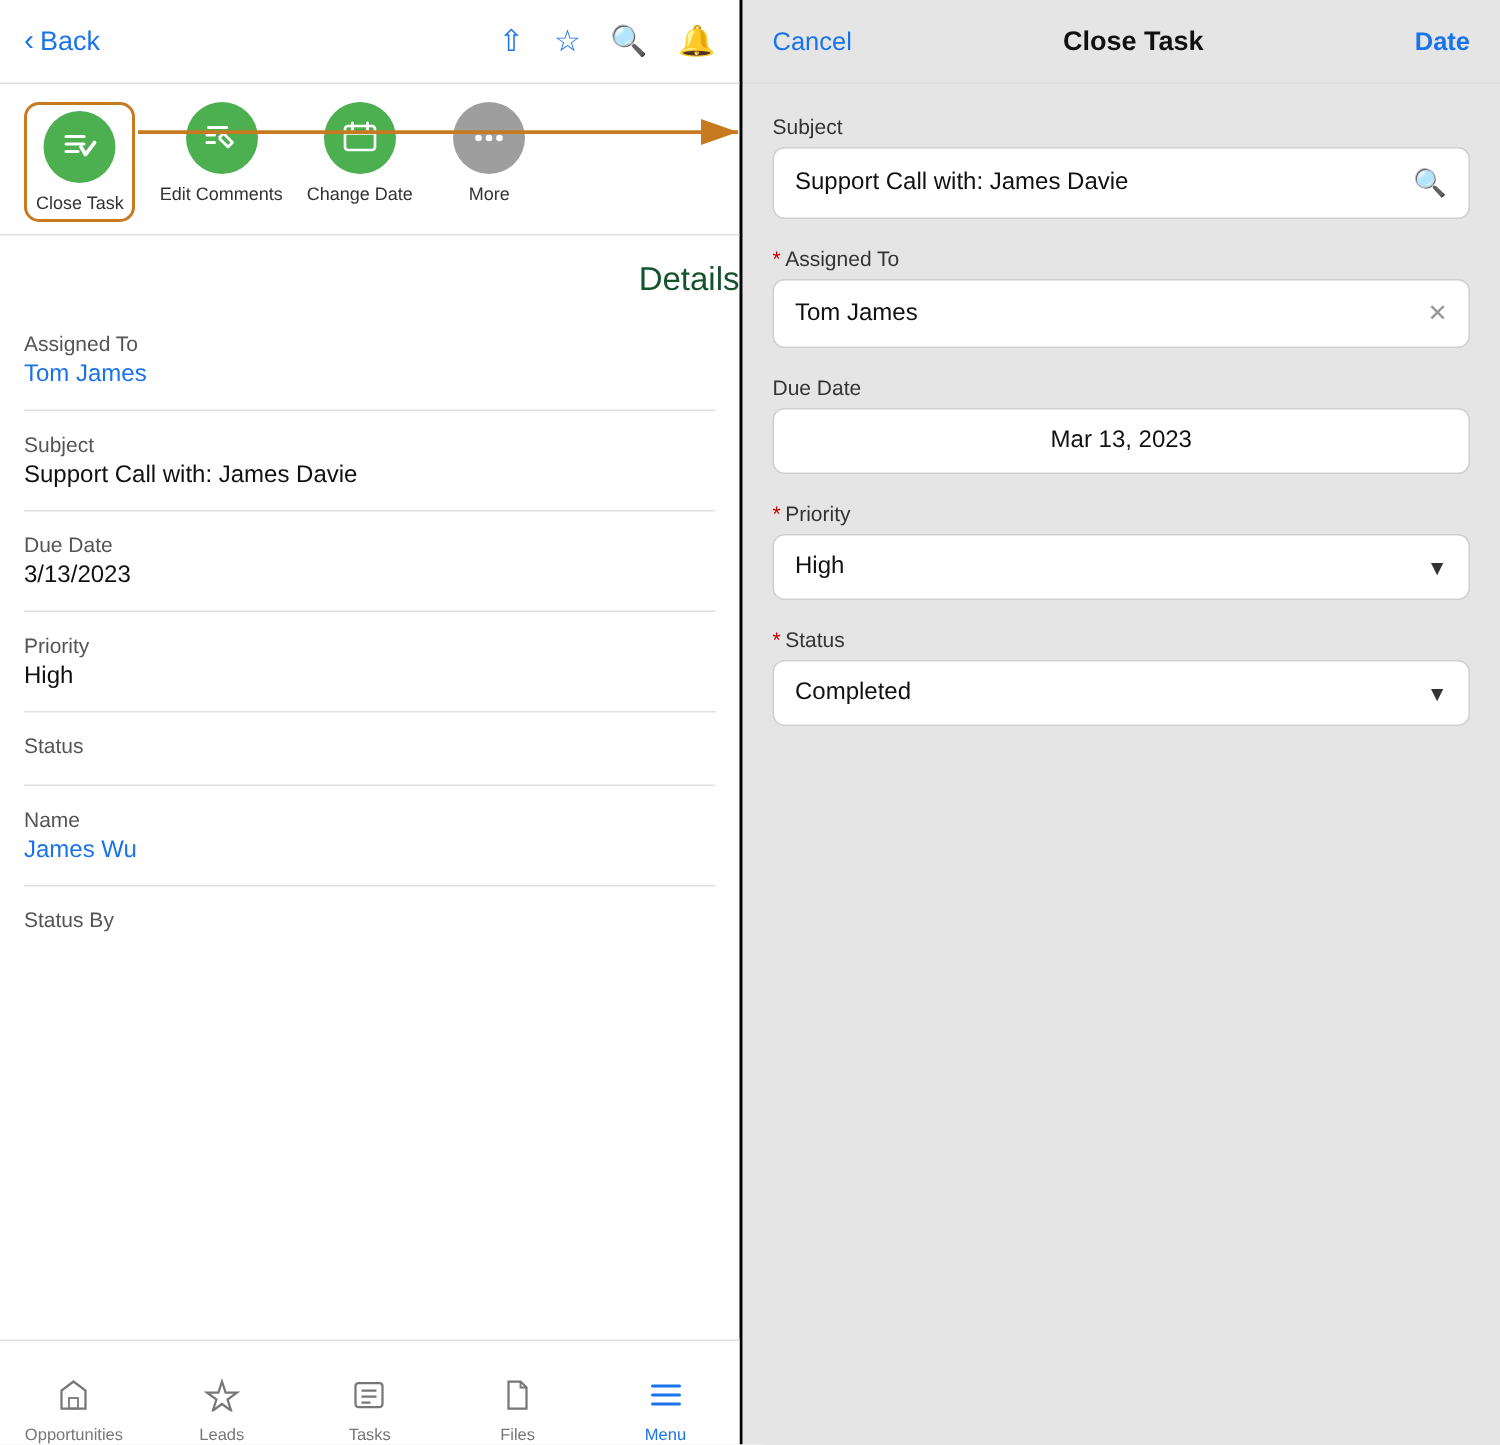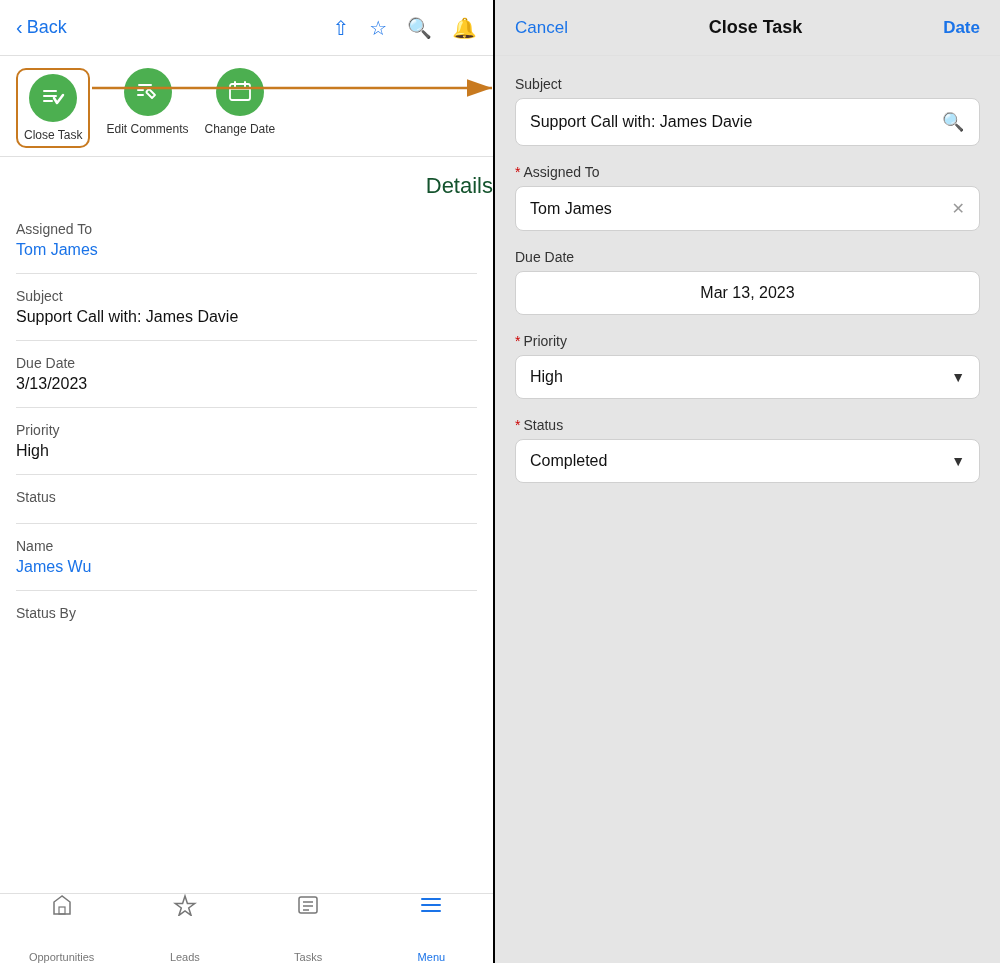--- a/index.html
+++ b/index.html
@@ -136,21 +136,21 @@
       display: flex;
       height: 70px;
       border-top: 1px solid #e0e0e0;
       background: #fff;
     }
     .tab-item {
       flex: 1;
       display: flex;
       flex-direction: column;
       align-items: center;
-      justify-content: space-between;
+      justify-content: flex-end;
       gap: 4px;
       cursor: pointer;
       color: #777;
     }
     .tab-item.active {
       color: #1a73e8;
     }
     .tab-icon {
       font-size: 22px;
     }
@@ -308,20 +308,30 @@
       <div class="action-icon-circle green">
         <svg width="26" height="26" viewBox="0 0 26 26" fill="none">
           <rect x="3" y="5" width="20" height="16" rx="2" stroke="white" stroke-width="1.8" fill="none"></rect>
           <line x1="3" y1="10" x2="23" y2="10" stroke="white" stroke-width="1.5"></line>
           <line x1="8" y1="3" x2="8" y2="8" stroke="white" stroke-width="2" stroke-linecap="round"></line>
           <line x1="18" y1="3" x2="18" y2="8" stroke="white" stroke-width="2" stroke-linecap="round"></line>
         </svg>
       </div>
       <span class="action-label">Change Date</span>
     </div>
+    <div class="action-item">
+      <div class="action-icon-circle gray">
+        <svg width="26" height="26" viewBox="0 0 26 26" fill="none">
+          <circle cx="6" cy="13" r="2.2" fill="white"></circle>
+          <circle cx="13" cy="13" r="2.2" fill="white"></circle>
+          <circle cx="20" cy="13" r="2.2" fill="white"></circle>
+        </svg>
+      </div>
+      <span class="action-label">More</span>
+    </div>
   </div>
 
   <div class="details-title">Details</div>
 
   <div class="detail-rows">
 
     <div class="detail-row">
       <div class="detail-label">Assigned To</div>
       <div class="detail-value link">Tom James</div>
     </div>
@@ -379,20 +389,29 @@
     <div class="tab-item">
       <span class="tab-icon">
         <svg width="24" height="22" viewBox="0 0 24 22" fill="none">
           <rect x="3" y="3" width="18" height="16" rx="2" stroke="#777" stroke-width="1.5" fill="none"></rect>
           <line x1="7" y1="8" x2="17" y2="8" stroke="#777" stroke-width="1.5"></line>
           <line x1="7" y1="12" x2="17" y2="12" stroke="#777" stroke-width="1.5"></line>
           <line x1="7" y1="16" x2="13" y2="16" stroke="#777" stroke-width="1.5"></line>
         </svg>
       </span>
       <span class="tab-label">Tasks</span>
+    </div>
+    <div class="tab-item">
+      <span class="tab-icon">
+        <svg width="24" height="22" viewBox="0 0 24 22" fill="none">
+          <path d="M6 2h8l4 4v14H6V2z" stroke="#777" stroke-width="1.5" fill="none"></path>
+          <polyline points="14,2 14,6 18,6" stroke="#777" stroke-width="1.2" fill="none"></polyline>
+        </svg>
+      </span>
+      <span class="tab-label">Files</span>
     </div>
     <div class="tab-item active">
       <span class="tab-icon">
         <svg width="24" height="22" viewBox="0 0 24 22" fill="none">
           <line x1="3" y1="5" x2="21" y2="5" stroke="#1a73e8" stroke-width="2" stroke-linecap="round"></line>
           <line x1="3" y1="11" x2="21" y2="11" stroke="#1a73e8" stroke-width="2" stroke-linecap="round"></line>
           <line x1="3" y1="17" x2="21" y2="17" stroke="#1a73e8" stroke-width="2" stroke-linecap="round"></line>
         </svg>
       </span>
       <span class="tab-label" style="color:#1a73e8;">Menu</span>

